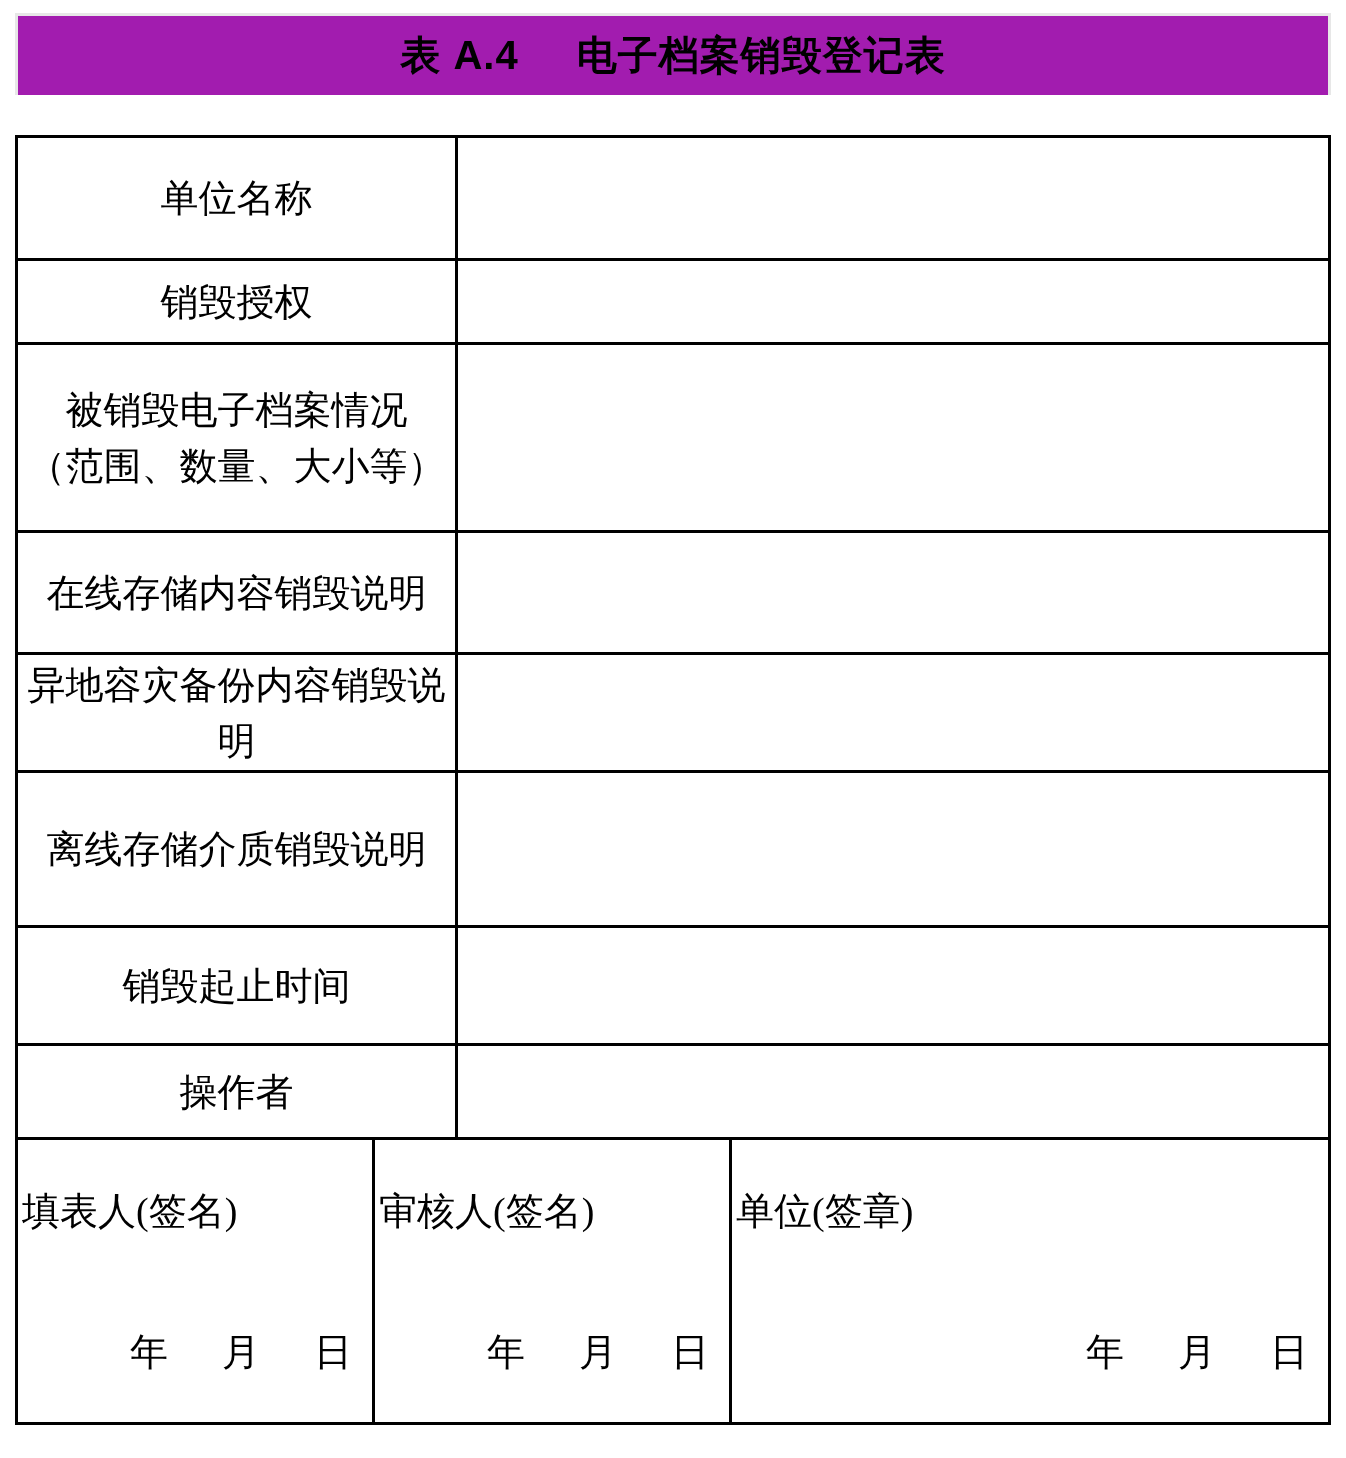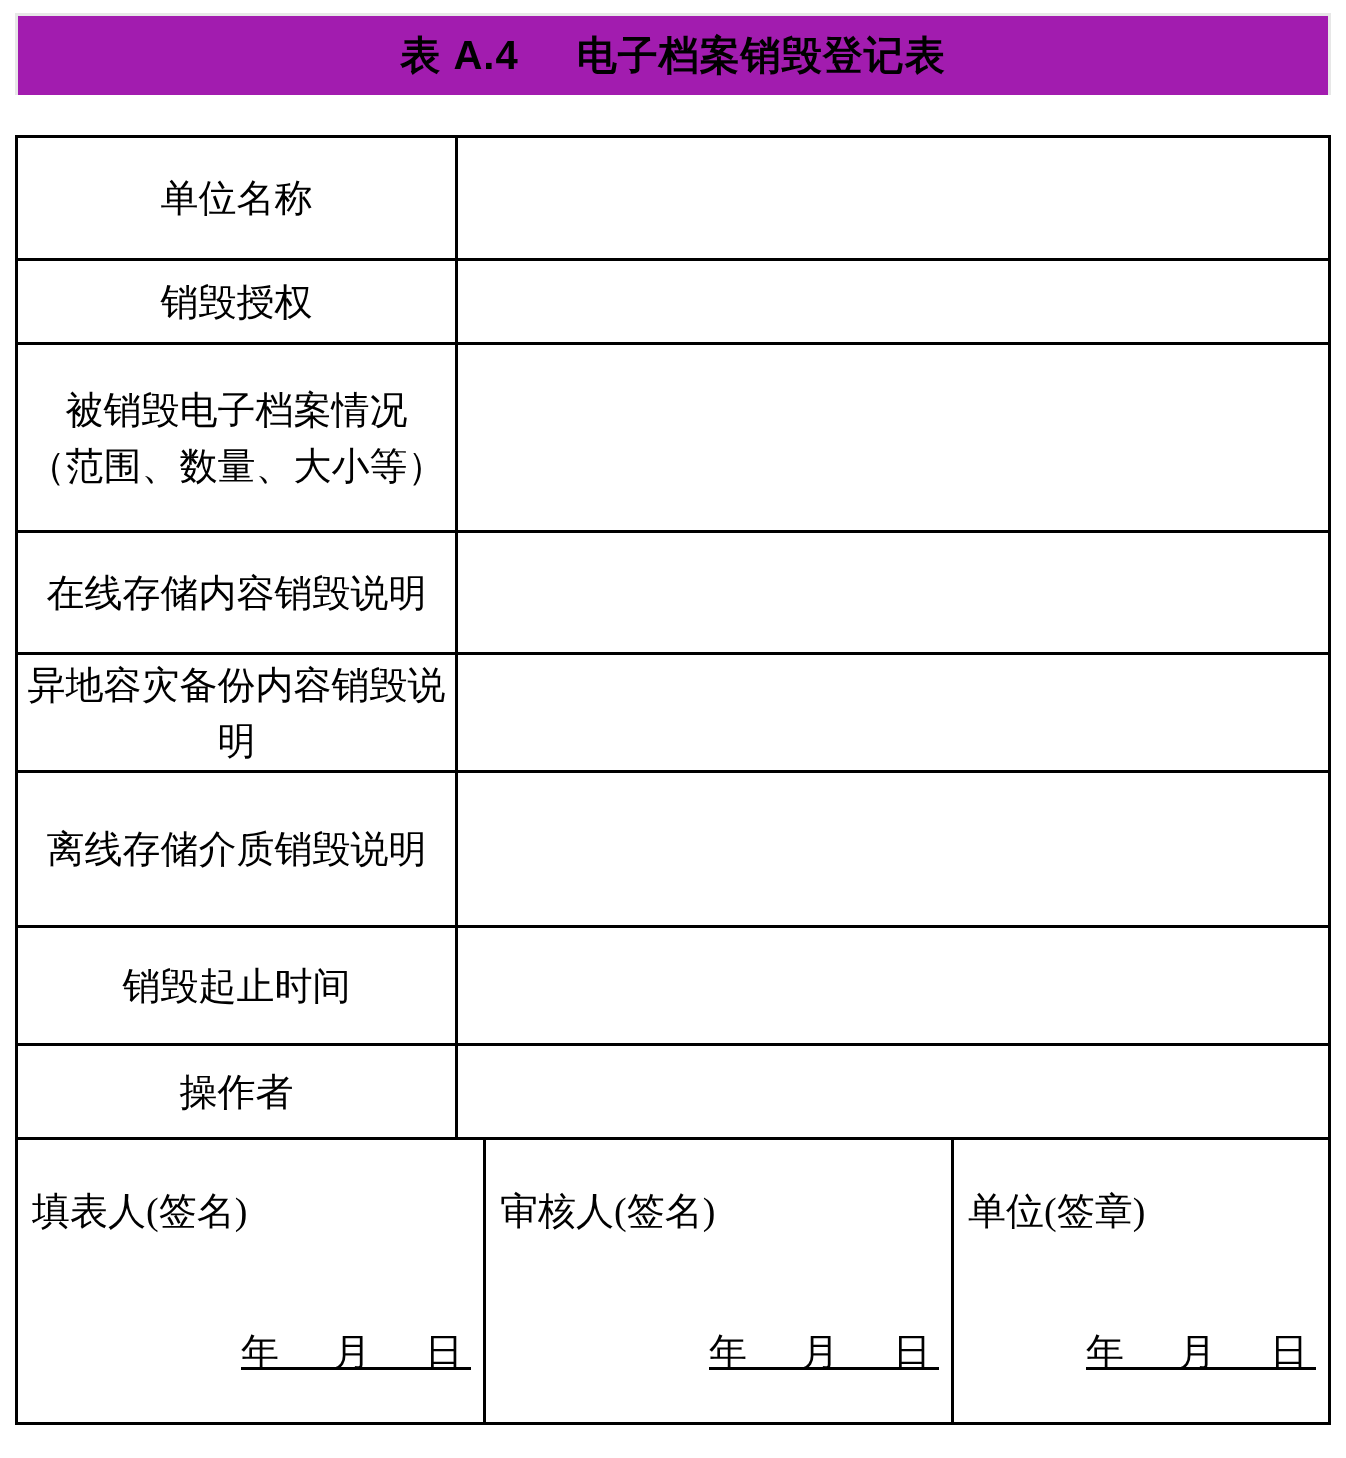--- a/index.html
+++ b/index.html
@@ -63,39 +63,38 @@
     background: #ffffff;
   }
   .sign-row {
     display: flex;
     box-sizing: border-box;
     height: 282px;
     border-bottom: none;
   }
   .sign-cell {
     box-sizing: border-box;
-    width: 468px;
+    width: 357px;
     border-right: 3px solid #000000;
     display: flex;
     flex-direction: column;
     justify-content: space-between;
-    padding: 46px 12px 44px 14px;
+    padding: 46px 12px 44px 4px;
     font-size: 38px;
   }
   .sign-cell.last {
     width: auto;
     flex: 1;
     border-right: none;
   }
   .sign-label { align-self: flex-start; }
   .sign-date {
     align-self: flex-end;
     letter-spacing: 8px;
     white-space: pre;
-    text-decoration: underline;
   }
 </style>
 </head>
 <body>
 
 <div class="sheet">
 
   <div class="title-block">
     <span class="title-prefix">表 A.4</span>
     <span class="title-main">电子档案销毁登记表</span>

